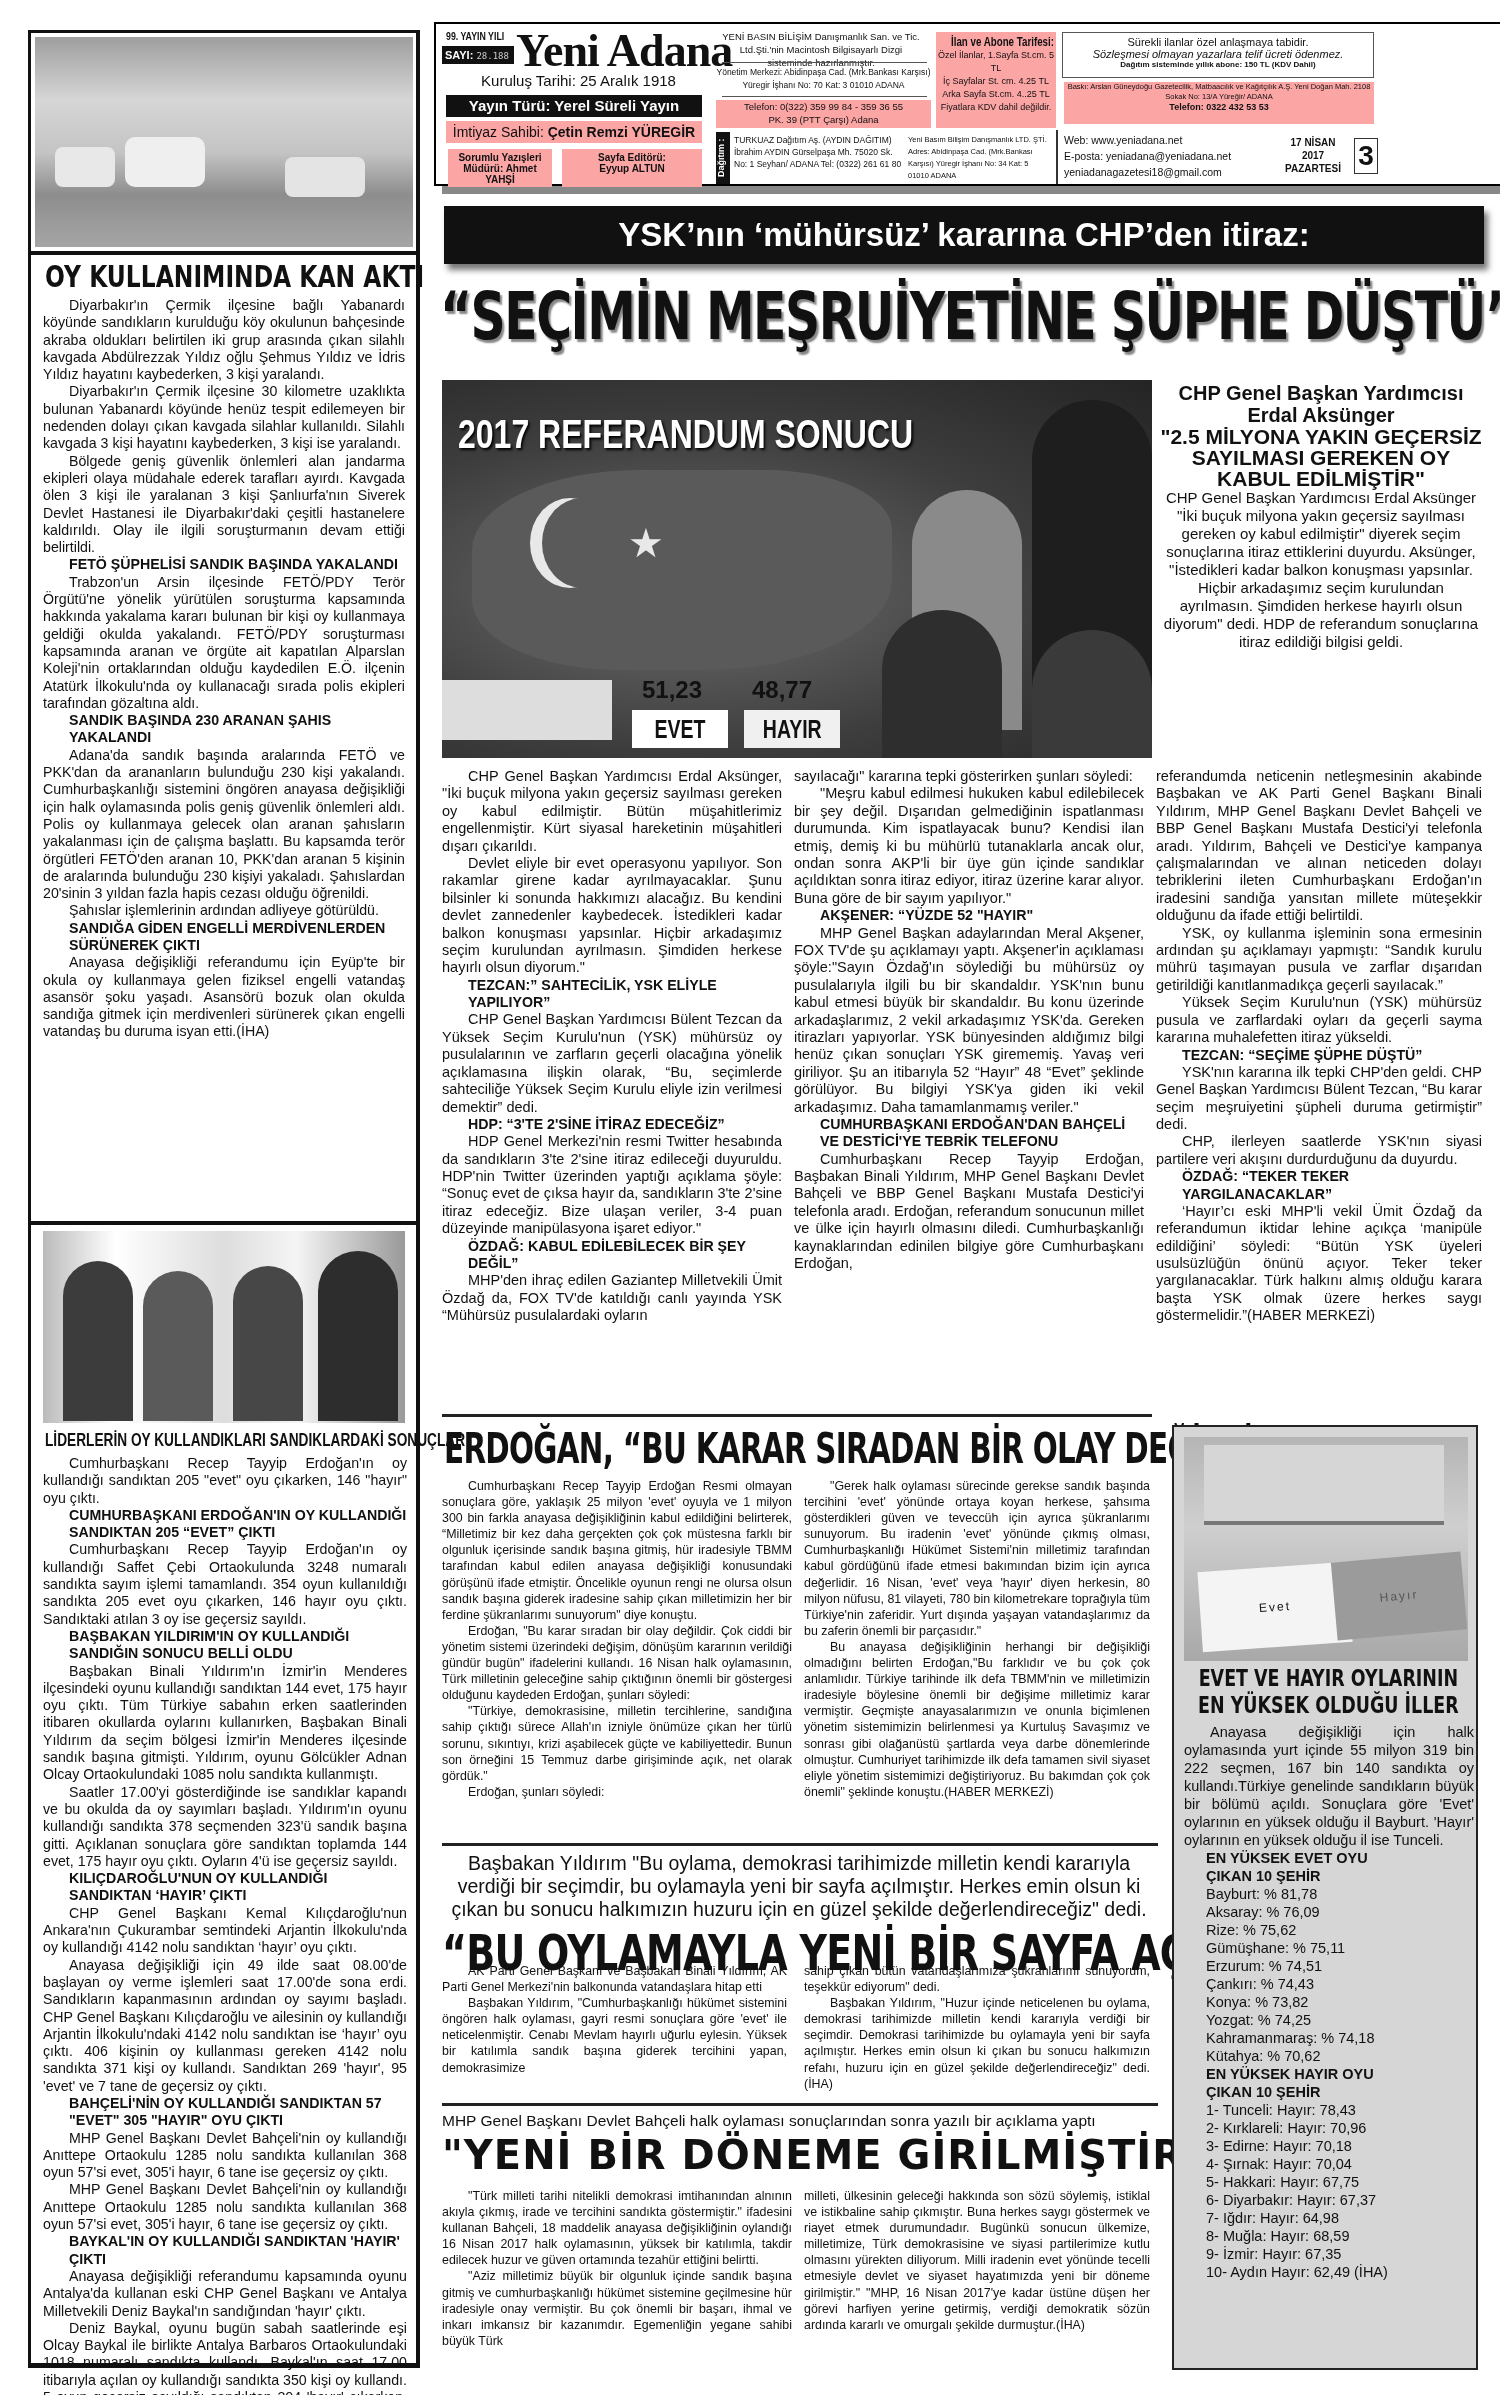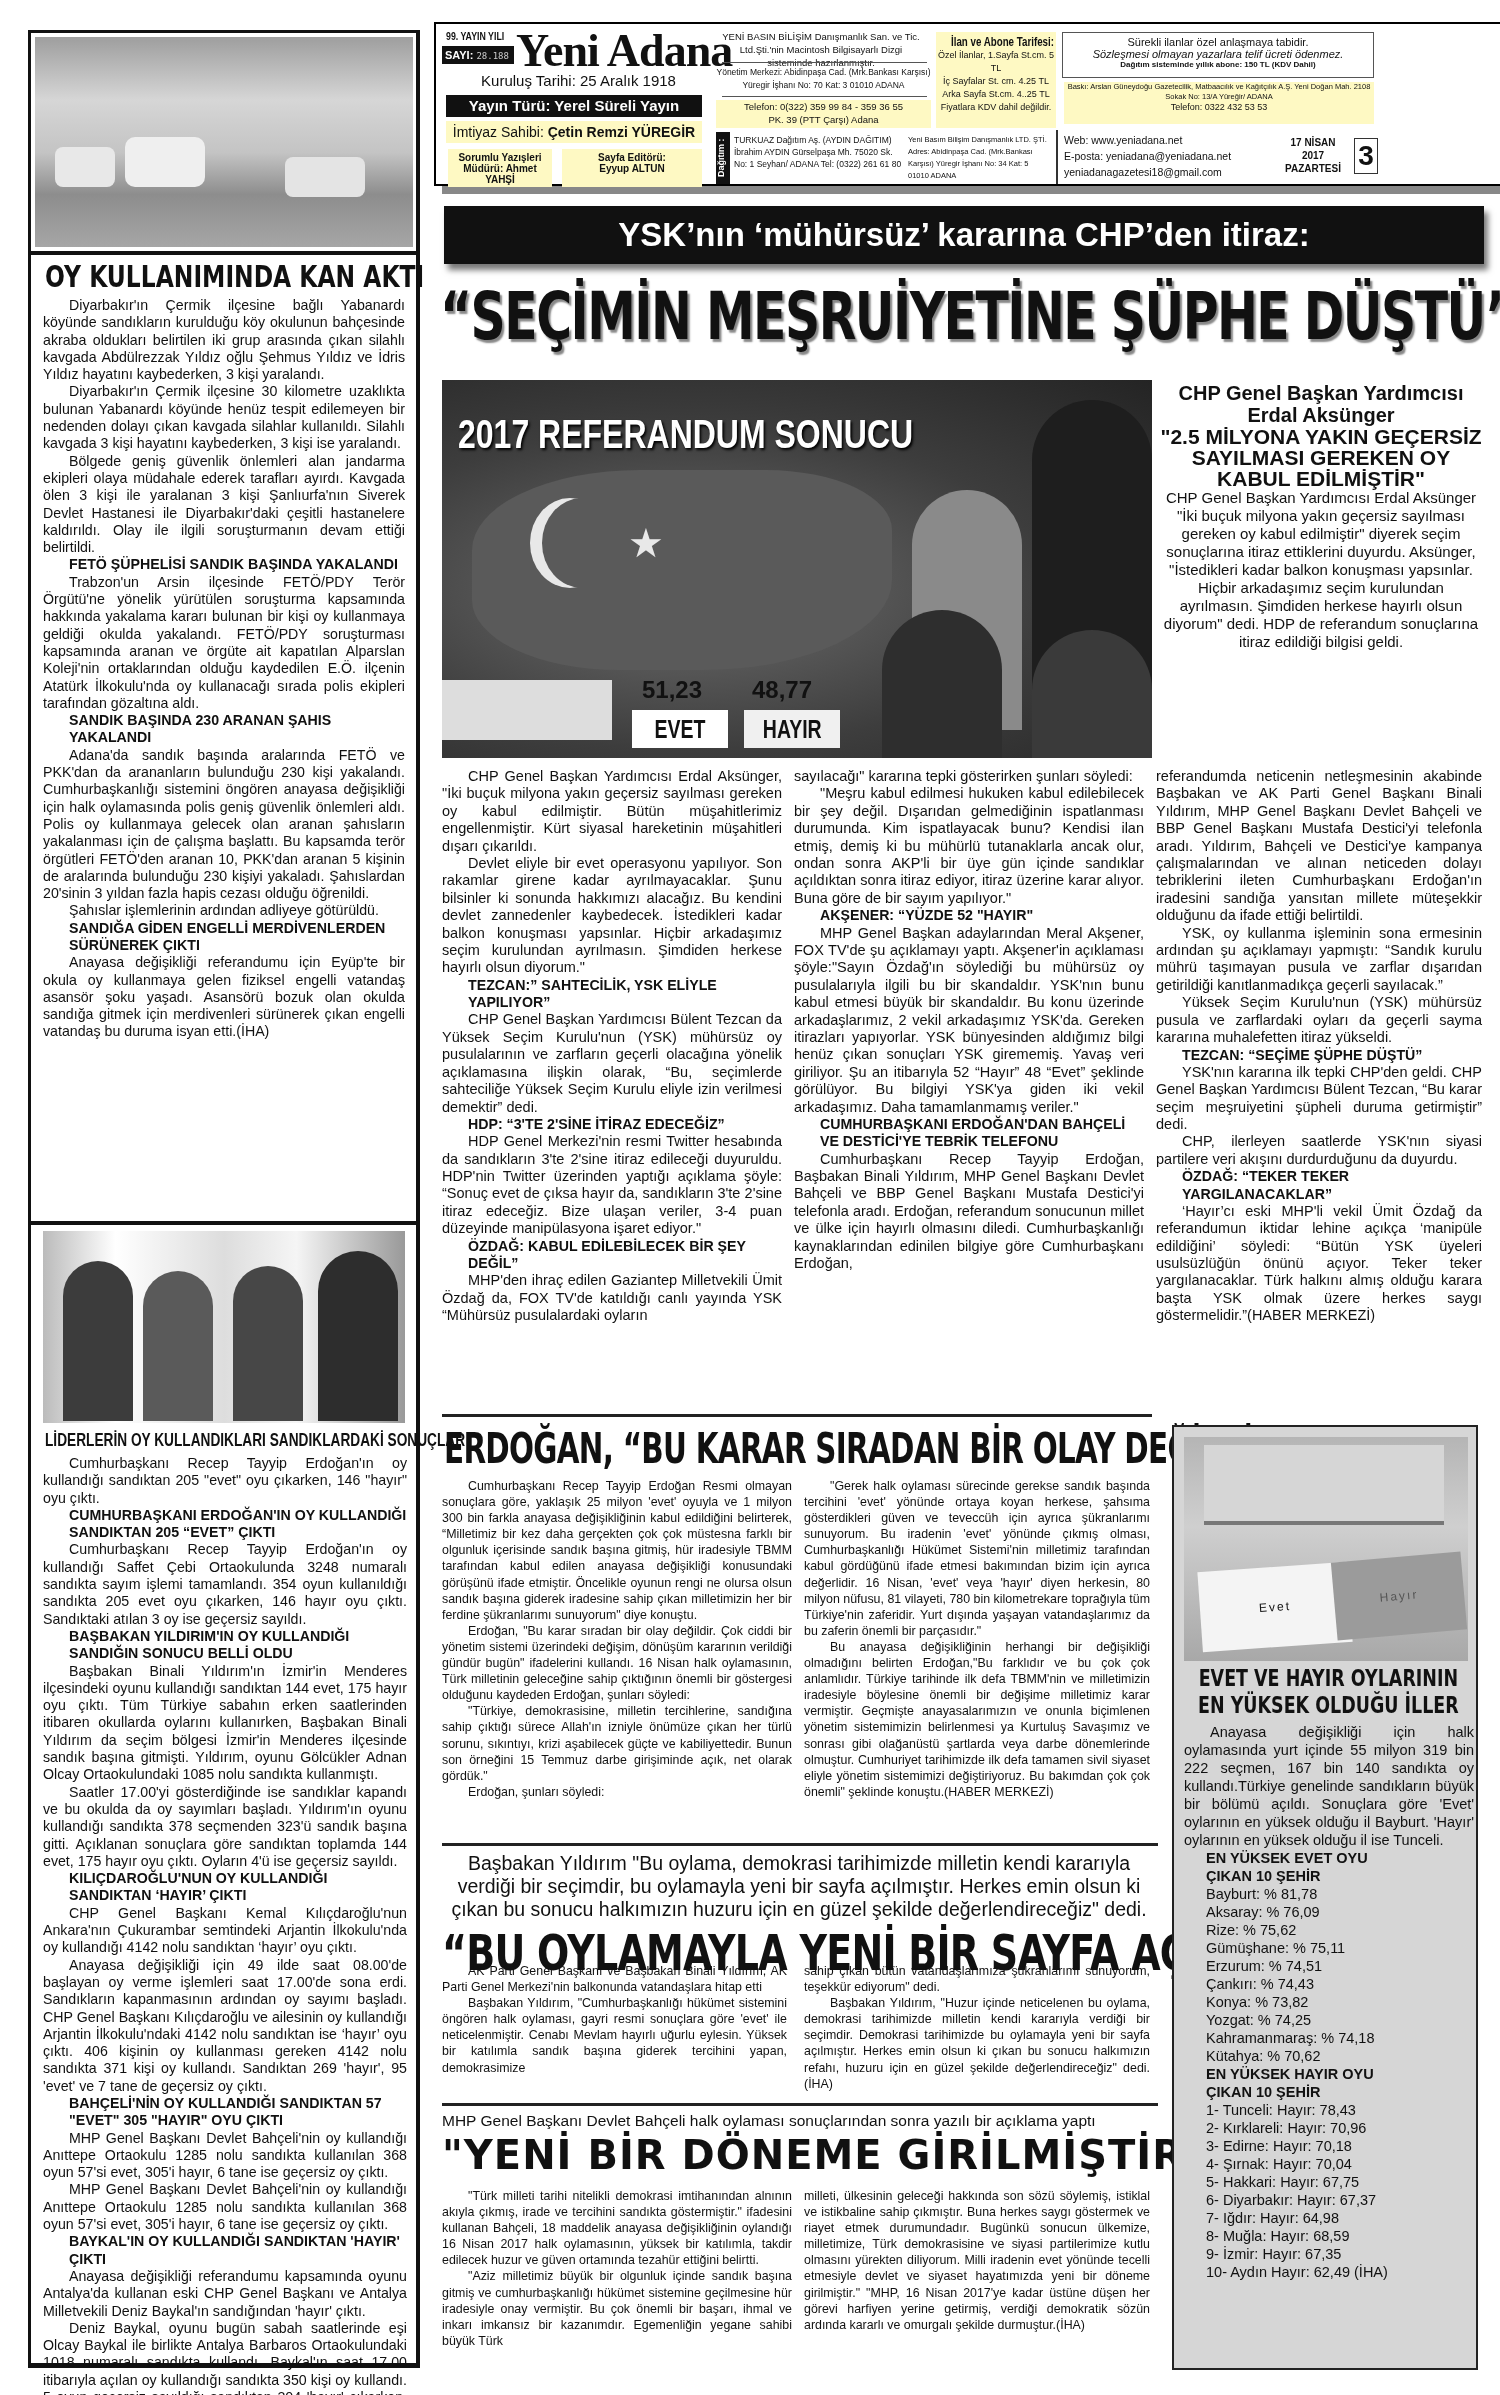--- a/index.html
+++ b/index.html
@@ -6,21 +6,21 @@
 body{width:1500px;height:2395px;background:#fff;font-family:"Liberation Sans",sans-serif;color:#111;position:relative;overflow:hidden}
 .abs{position:absolute}
 p{text-indent:26px;font-size:14.2px;line-height:17.3px;text-align:justify;hyphens:manual}
 .sub{font-weight:bold;font-size:14.2px;line-height:17.3px;padding-left:26px}
 .cond{font-family:"Liberation Sans",sans-serif;font-weight:bold;transform-origin:left top;white-space:nowrap}
 
 #left{left:28px;top:30px;width:392px;height:2338px;border:3px solid #111;border-right-width:4px;border-bottom-width:5px}
 .photo{background:linear-gradient(180deg,#bdbdbd 0%,#cfcfcf 40%,#9a9a9a 60%,#b7b7b7 100%)}
 
 #mast{left:434px;top:22px;width:1166px;height:164px;border:2px solid #000000;background:#fff;box-shadow:8px 8px 0 #888}
-.gray{background:#fef9c3}
+.gray{background:#fca5a5}
 .black{background:#111;color:#fff}
 .small{font-size:11px;line-height:13px}
 
 .col p{font-size:14.5px;line-height:17.4px}
 .lower p{font-size:12.4px;line-height:16.1px;font-family:"Liberation Sans Narrow","Liberation Sans",sans-serif}
 .hr{height:3px;background:#222}
 .heavy{font-family:"DejaVu Sans",sans-serif;font-weight:bold;letter-spacing:-1px}
 #box-right{left:1172px;top:1425px;width:306px;height:945px;border:2px solid #222;background:#d6d6d6}
 </style>
 </head>
@@ -100,21 +100,21 @@
     <div style="font-size:9px;line-height:13px">Arka Sayfa St.cm. 4..25 TL</div>
     <div style="font-size:9px;line-height:13px">Fiyatlara KDV dahil değildir.</div>
   </div>
   <div class="abs" style="left:626px;top:8px;width:312px;height:46px;border:1px solid #555;text-align:center;padding-top:3px">
     <div style="font-size:11px">Sürekli ilanlar özel anlaşmaya tabidir.</div>
     <div style="font-size:11px;font-style:italic">Sözleşmesi olmayan yazarlara telif ücreti ödenmez.</div>
     <div style="font-size:8px;font-weight:bold">Dağıtım sisteminde yıllık abone: 150 TL (KDV Dahil)</div>
   </div>
   <div class="abs gray" style="left:628px;top:58px;width:310px;height:42px;text-align:center;">
     <div style="font-size:7.5px;line-height:10px">Baskı: Arslan Güneydoğu Gazetecilik, Matbaacılık ve Kağıtçılık A.Ş. Yeni Doğan Mah. 2108 Sokak No: 13/A Yüreğir/ ADANA</div>
-    <div style="font-size:9px;font-weight:normal">Telefon: 0322 432 53 53</div>
+    <div style="font-size:9px;font-weight:bold">Telefon: 0322 432 53 53</div>
   </div>
   <div class="abs" style="left:620px;top:106px;width:2px;height:54px;background:#333"></div>
   <div class="abs" style="left:628px;top:108px;font-size:10.5px;line-height:16px">
     <div>Web: www.yeniadana.net</div>
     <div>E-posta: yeniadana@yeniadana.net</div>
     <div>yeniadanagazetesi18@gmail.com</div>
   </div>
   <div class="abs" style="left:842px;top:112px;width:70px;text-align:center;font-size:10px;font-weight:bold;line-height:13px">
     <div>17 NİSAN</div>
     <div>2017</div>

